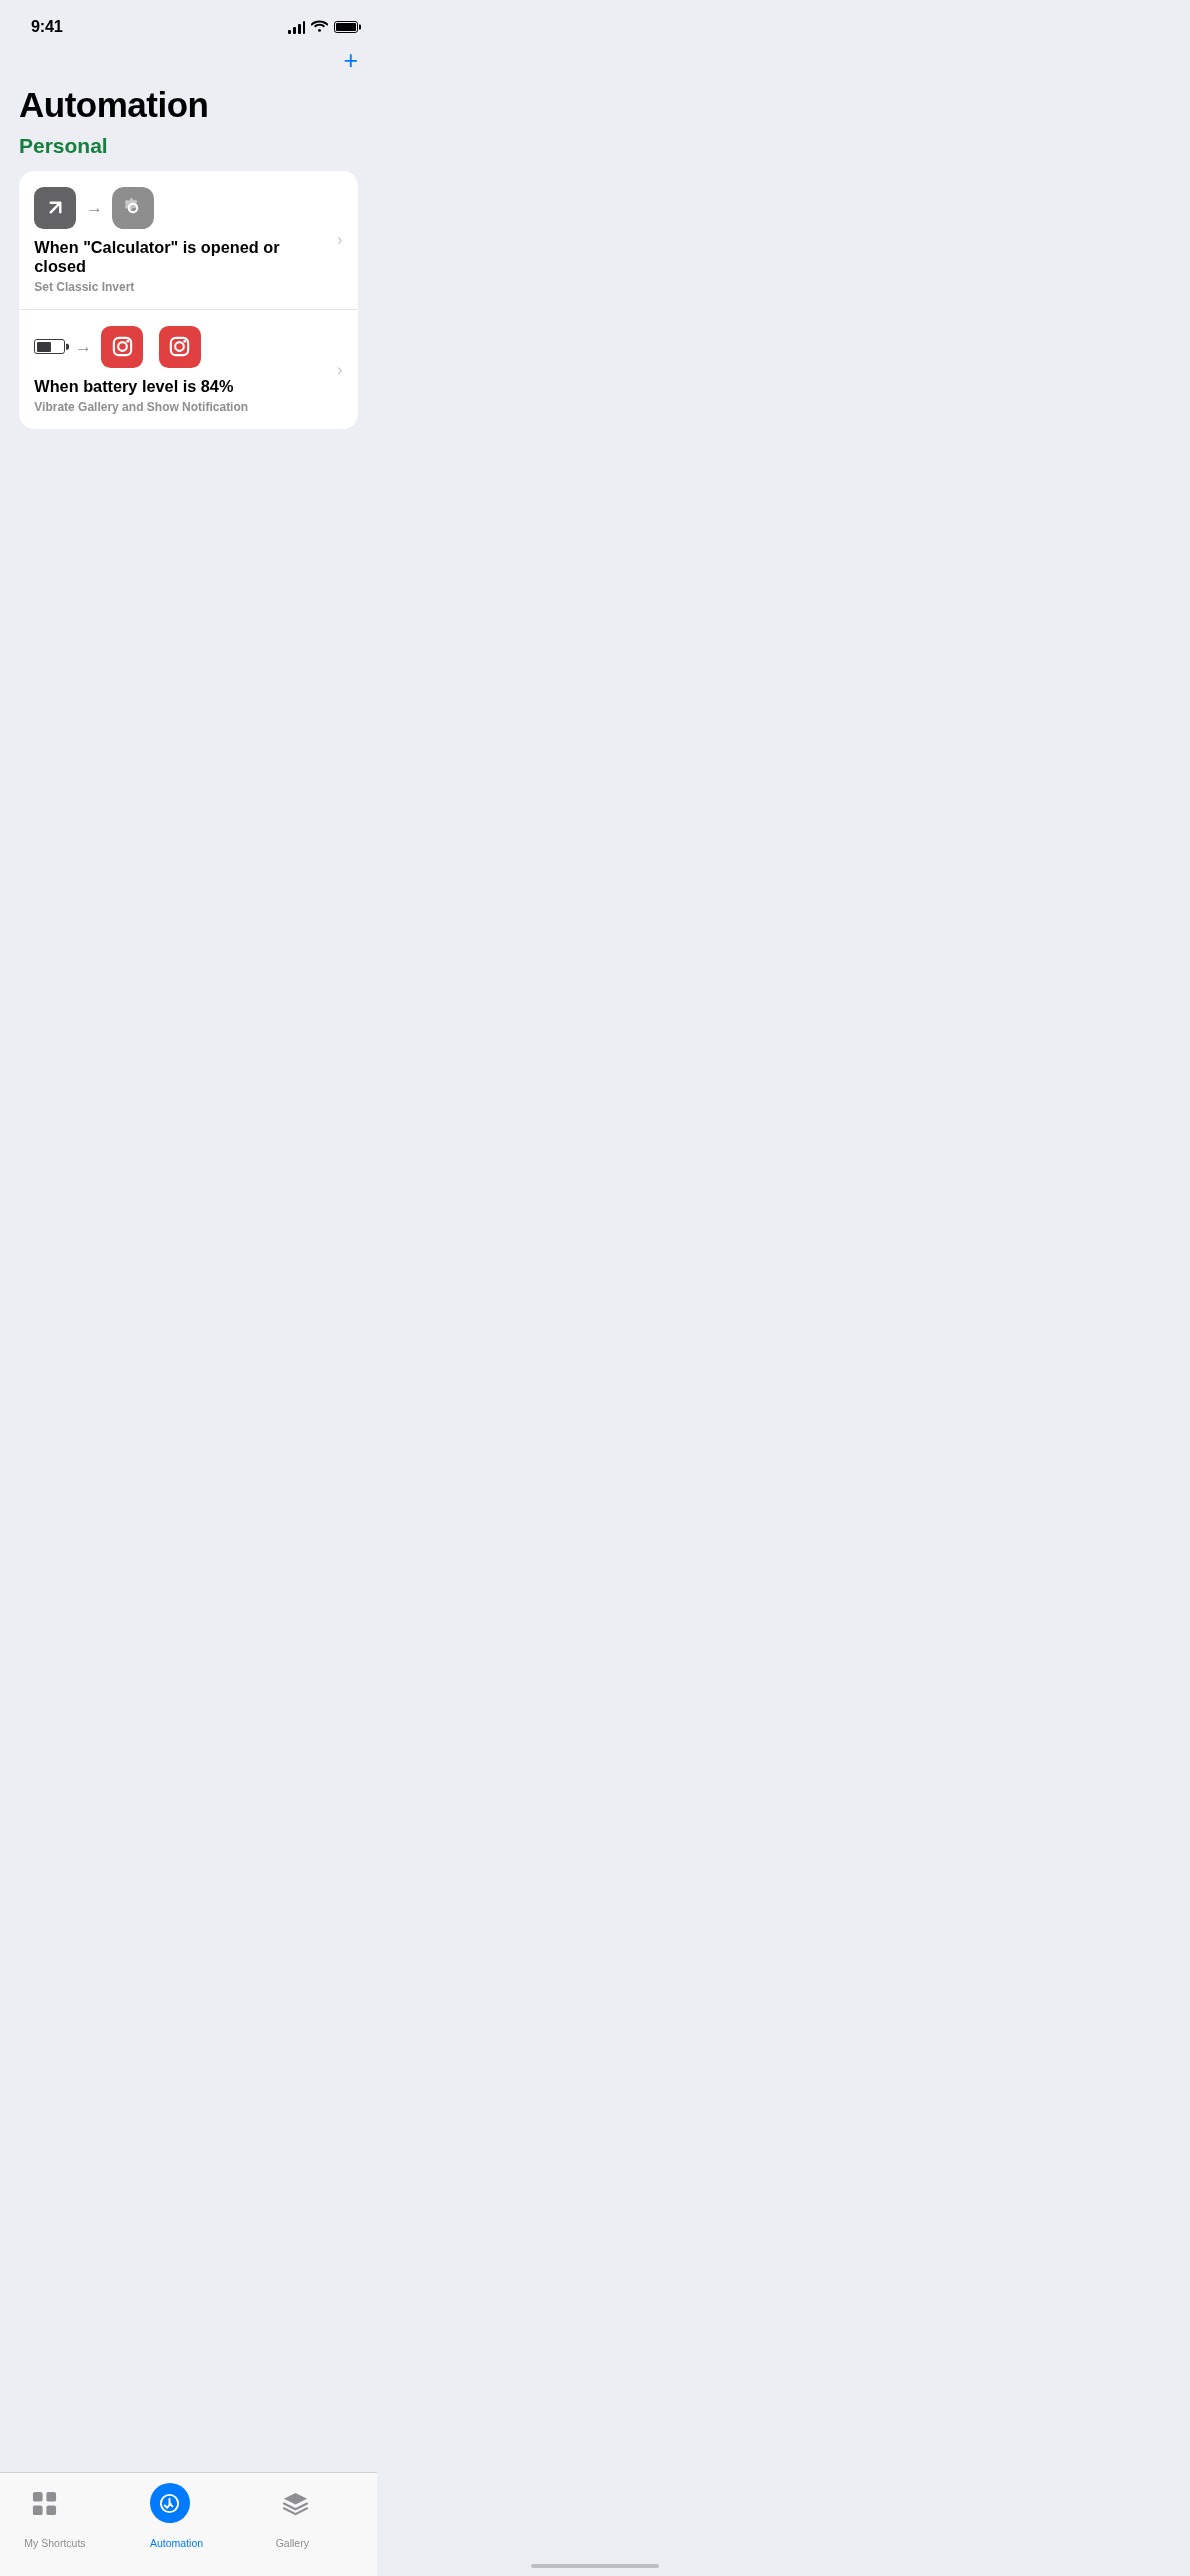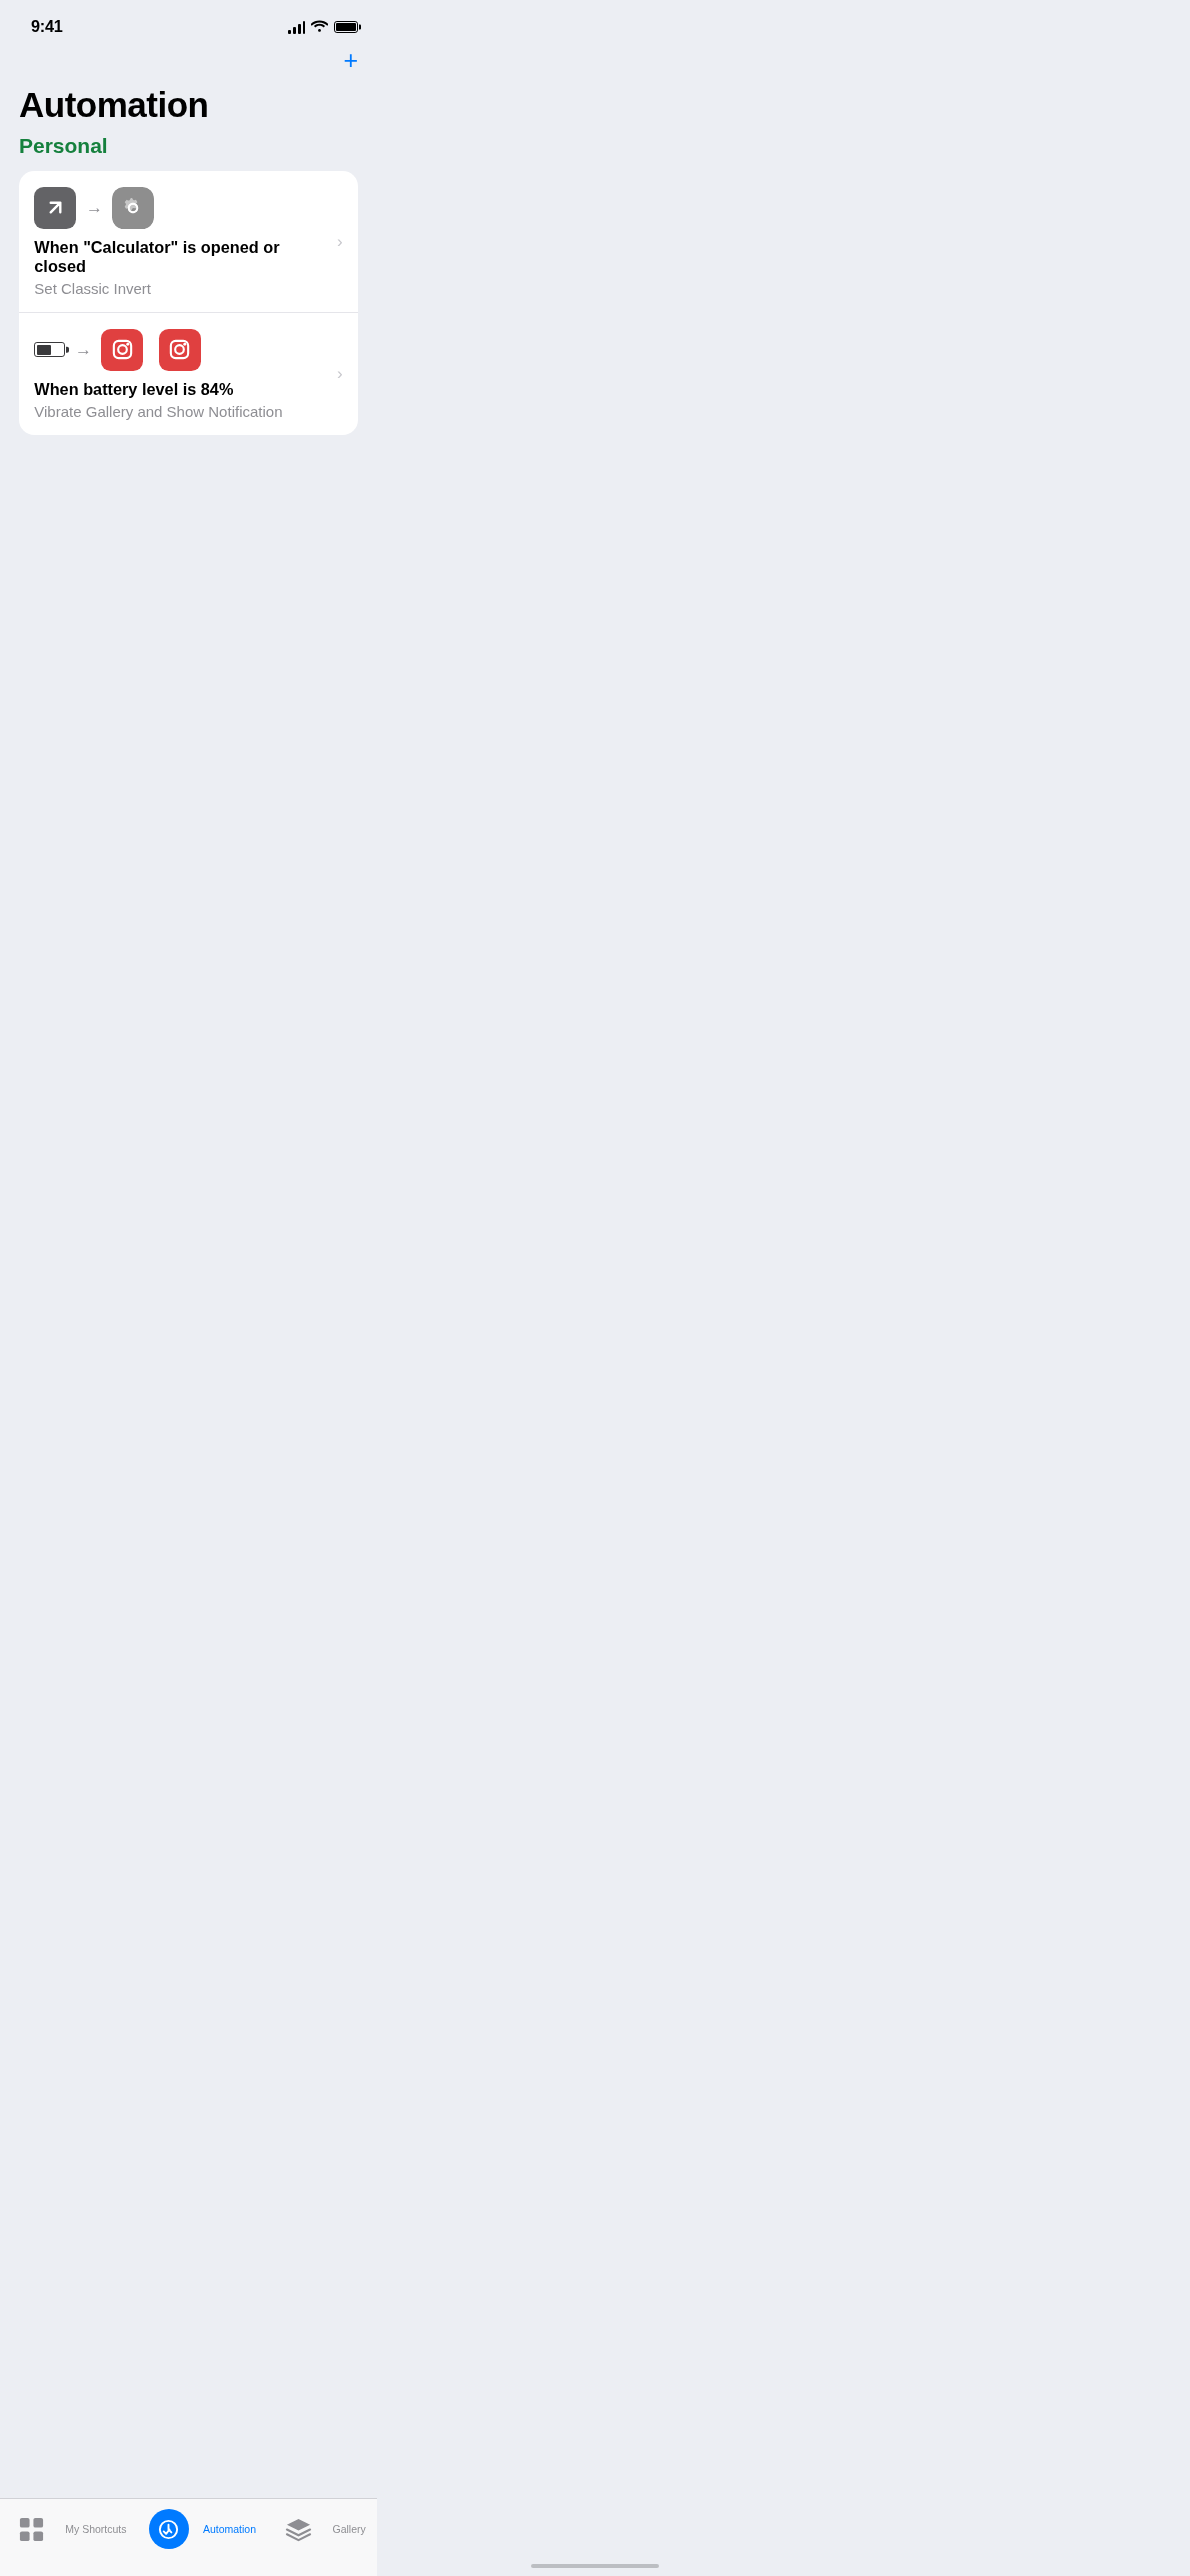--- a/index.html
+++ b/index.html
@@ -163,22 +163,22 @@
 
     .automation-title {
       font-size: 16.3px;
       font-weight: 600;
       color: #000;
       margin-bottom: 3.8px;
       padding-right: 29px;
     }
 
     .automation-desc {
-      font-size: 15px;
-      font-weight: 400;
+      font-size: 12px;
+      font-weight: 700;
       color: #8E8E93;
     }
 
     .chevron-right {
       position: absolute;
       right: 15.3px;
       top: 50%;
       transform: translateY(-50%);
       color: #C7C7CC;
       font-size: 17px;
@@ -258,21 +258,21 @@
       background: rgba(249, 249, 249, 0.94);
       border-top: 1px solid #D1D1D6;
       display: flex;
       justify-content: space-around;
       align-items: flex-start;
       padding: 9.6px 0 27px 0;
     }
 
     .tab-item {
       display: flex;
-      align-items: center;
+      flex-direction: column;
       gap: 14px;
       cursor: pointer;
       min-width: 77px;
     }
 
     .tab-icon-container {
       width: 40px;
       height: 40px;
       display: flex;
       align-items: center;

